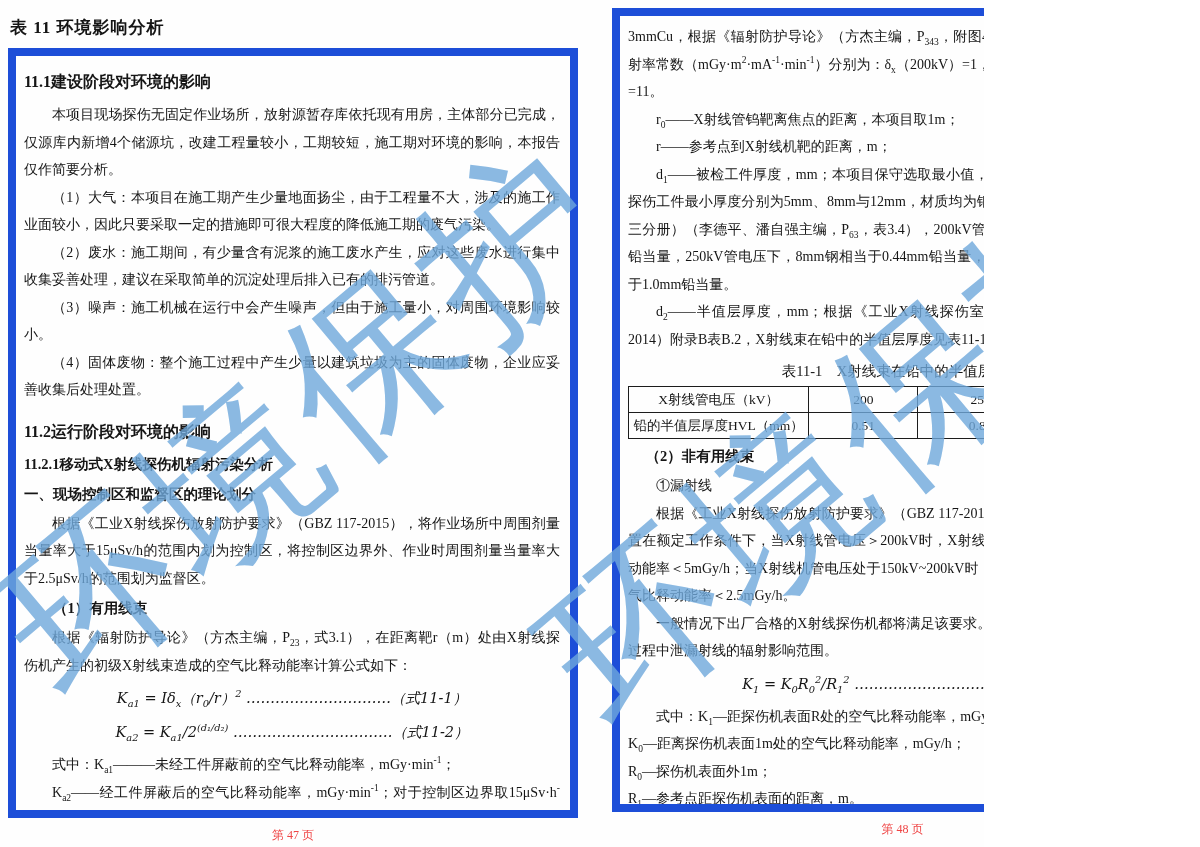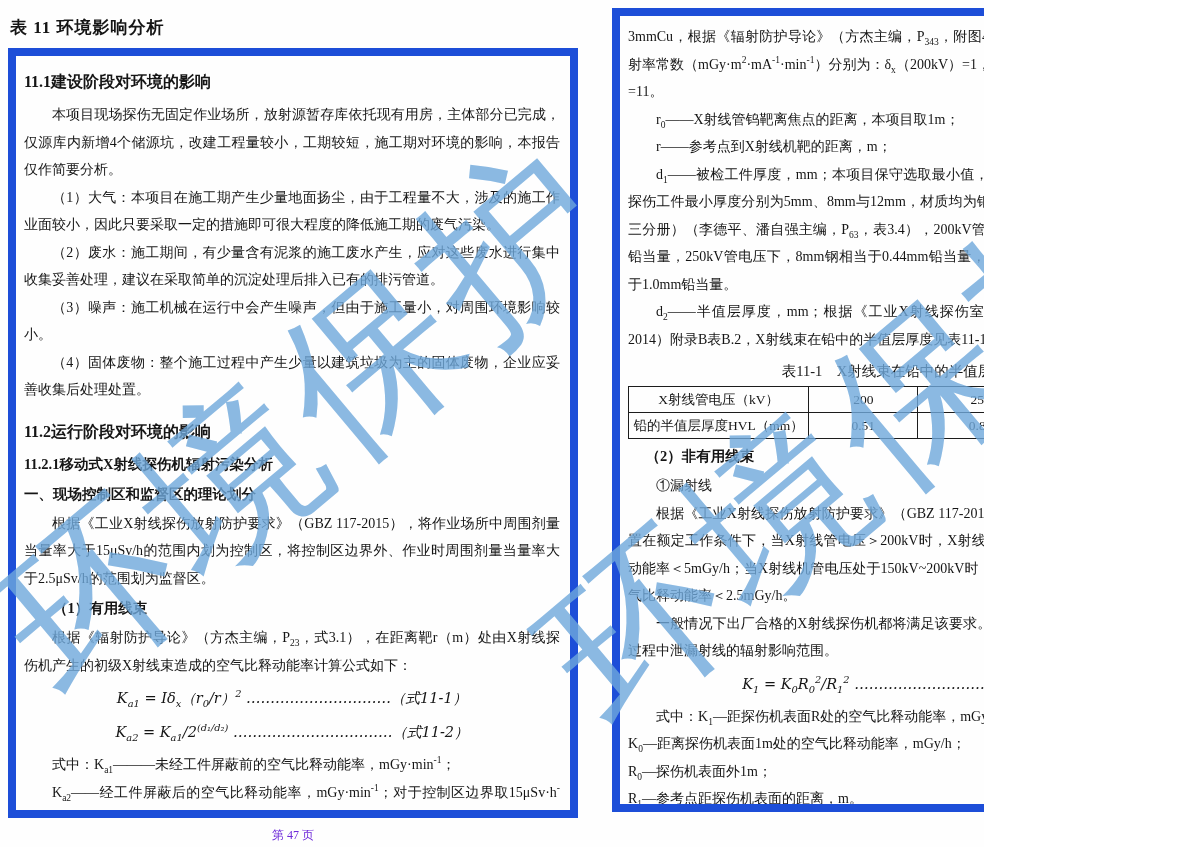--- a/index.html
+++ b/index.html
@@ -43,21 +43,21 @@
   table.datatable{width:100%;border-collapse:collapse;margin:0 0 4px 0;}
   table.datatable td{
     border:1.5px solid #1c1c1c;font-size:13.5px;text-align:center;
     padding:2px 4px;height:21px;line-height:20px;
   }
   table.datatable td.c0{width:33%;}
   table.datatable td.c1{width:20%;}
   table.datatable td.c2{width:23%;}
   table.datatable td.c3{width:24%;}
 
-  .page-footer{text-align:center;font-size:12px;margin-top:9px;color:#6d28d9;}
+  .page-footer{text-align:center;font-size:12px;margin-top:9px;color:#ef4444;}
 
   
   .watermark{
     position:absolute;z-index:5;pointer-events:none;
     font-size:175px;letter-spacing:8px;white-space:nowrap;
     color:var(--wm-color,#6FA9DC);opacity:.8;
     font-family:"DejaVu Serif","Liberation Serif",serif;
   }
   .wm-left{left:305px;top:420px;transform:translate(-50%,-50%) rotate(-40deg);}
   .wm-right{left:852px;top:450px;transform:translate(-50%,-50%) rotate(-40deg);}
@@ -131,18 +131,19 @@
       <div class="formula rich">K<sub>1</sub> = K<sub>0</sub>R<sub>0</sub><sup>2</sup>/R<sub>1</sub><sup>2</sup> ………………………（式11-3）</div>
 
       <p class="para indent rich">式中：K<sub>1</sub>—距探伤机表面R处的空气比释动能率，mGy/h；</p>
       <p class="para rich">K<sub>0</sub>—距离探伤机表面1m处的空气比释动能率，mGy/h；</p>
       <p class="para rich">R<sub>0</sub>—探伤机表面外1m；</p>
       <p class="para rich">R<sub>1</sub>—参考点距探伤机表面的距离，m。</p>
       <p class="para indent rich">②散射线</p>
 
     </div>
 
+    <div class="page-footer">第 48 页</div>
   </section>
 
   <div class="watermark wm-left">环境保护</div>
   <div class="watermark wm-right">环境保护</div>
 
 </div>
 
 </body></html>

